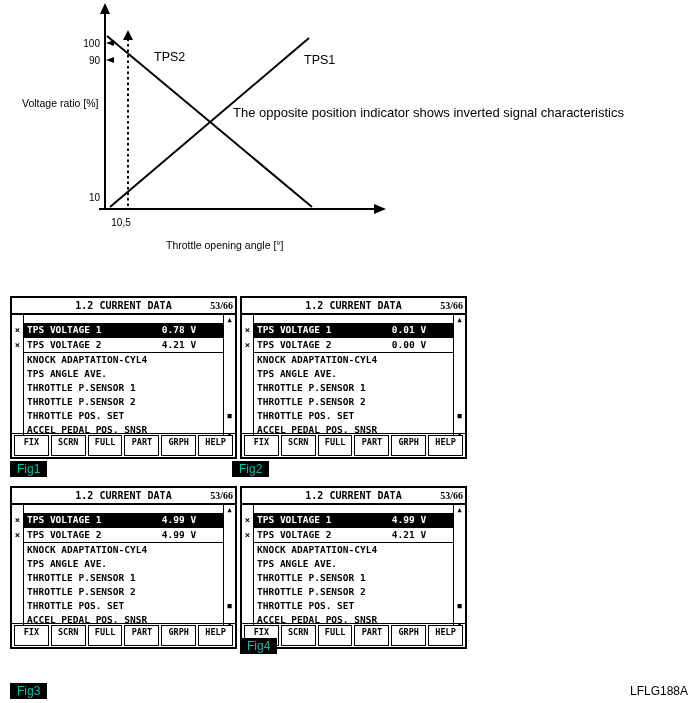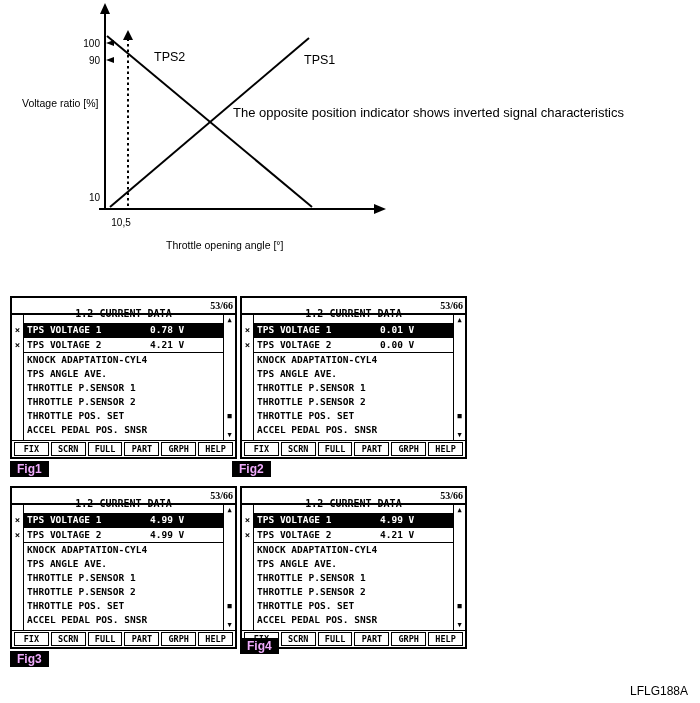--- a/index.html
+++ b/index.html
@@ -11,44 +11,44 @@
   .graph text { font-family:"Liberation Sans",sans-serif; fill:#000; }
 
   
   .note { position:absolute; left:233px; top:106px; font-size:13px; line-height:13.5px; }
   .note .ind { padding-left:9px; }
 
   
   .screen { position:absolute; width:227px; height:163px; border:2px solid #000; background:#fff;
             font-family:"DejaVu Sans Mono",monospace; font-weight:bold; }
   .hdr { position:relative; height:17px; border-bottom:2px solid #000; font-size:10px; line-height:15px; }
-  .ttl { position:absolute; left:0; right:0; text-align:center;margin-top:8px; }
+  .ttl { position:absolute; left:0; right:0; text-align:center; }
   .pg  { position:absolute; right:2px; top:0;font-family:Liberation Serif, serif; }
   .bdy { position:absolute; top:17px; bottom:17px; left:0; right:0; }
   .vl  { position:absolute; left:11px; top:0; bottom:0; width:1px; background:#000; }
   .vr  { position:absolute; right:11px; top:0; bottom:0; width:1px; background:#000; }
   .mcol { position:absolute; left:0; top:8px; width:11px; }
   .mcol .m { display:block; height:14px; text-align:center; font-size:9px; line-height:14px; }
   .mcol .m.u { height:15px; }
   .rows { position:absolute; left:12px; right:12px; top:8px; }
   .row { display:flex; height:14px; font-size:9.5px; line-height:14px; white-space:nowrap; }
   .row.u { height:15px; border-bottom:1px solid #000; }
   .row.hl { background:#000; color:#fff; }
   .row .t { flex:1; padding-left:3px; overflow:hidden; }
-  .row .v { width:58px; text-align:left; margin-right:15px; }
+  .row .v { width:58px; text-align:center; margin-right:15px; }
   .sb { position:absolute; right:0; top:0; bottom:0; width:11px; text-align:center; }
   .sb span { position:absolute; left:0; right:0; font-size:7px; line-height:8px; }
   .sb .sa { top:1px; }
   .sb .st { bottom:20px; }
   .sb .sd { bottom:1px; }
-  .btns { position:absolute; left:0; right:0; bottom:0; height:17px; border-top:1px solid #000;
+  .btns { position:absolute; left:0; right:0; bottom:0; height:24px; border-top:1px solid #000;
           display:flex; gap:2px; padding:1px 2px; }
   .btn { flex:1; border:1px solid #000; font-size:8.5px; line-height:12px; text-align:center; background:#fff; cursor:pointer; }
 
-  .figlabel { position:absolute; background:#000; color:#f0abfc; font-weight:bold; font-size:12px;
+  .figlabel { position:absolute; background:#000; color:#14b8a6; font-weight:normal; font-size:12px;
               line-height:16px; padding:0 7px; }
 
   .code { position:absolute; right:12px; top:684px; font-size:12px; }
 </style>
 </head>
 <body>
 
 <svg class="graph" width="380" height="258" viewBox="0 0 380 258">
   <line x1="85" y1="12" x2="85" y2="210" stroke="#000" stroke-width="2"></line>
   <polygon points="80,14 90,14 85,3" fill="#000"></polygon>
@@ -272,21 +272,21 @@
   </div>
   <div class="btns">
     <div class="btn">FIX</div>
     <div class="btn">SCRN</div>
     <div class="btn">FULL</div>
     <div class="btn">PART</div>
     <div class="btn">GRPH</div>
     <div class="btn">HELP</div>
   </div>
 </div>
-<div class="figlabel" style="left:10px;top:651px">Fig3</div>
+<div class="figlabel" style="left:10px;top:683px">Fig3</div>
 
 <div class="screen" style="left:240px;top:486px">
   <div class="hdr">
     <span class="ttl">1.2 CURRENT DATA</span>
     <span class="pg">53/66</span>
   </div>
   <div class="bdy">
     <div class="vl"></div>
     <div class="vr"></div>
     <div class="mcol">

